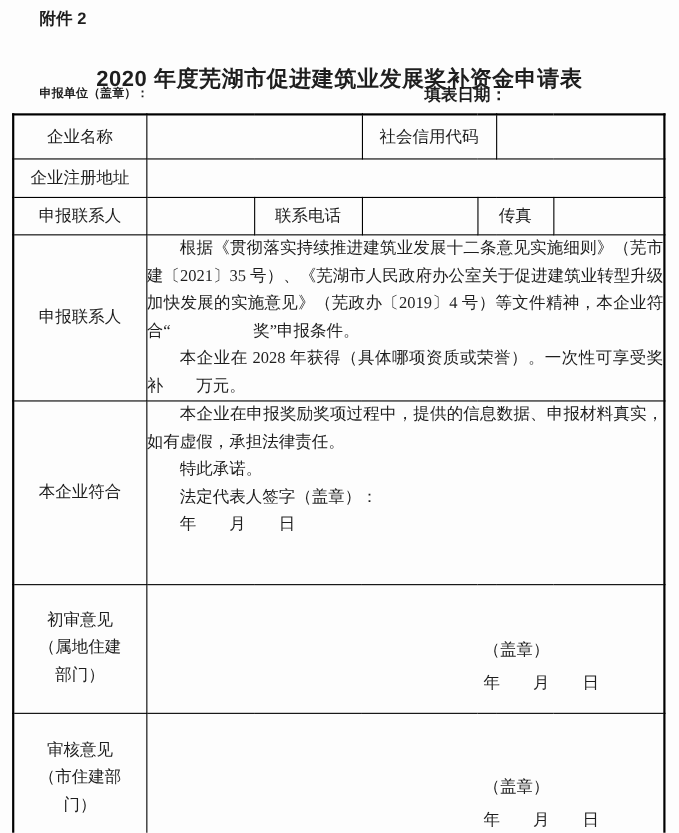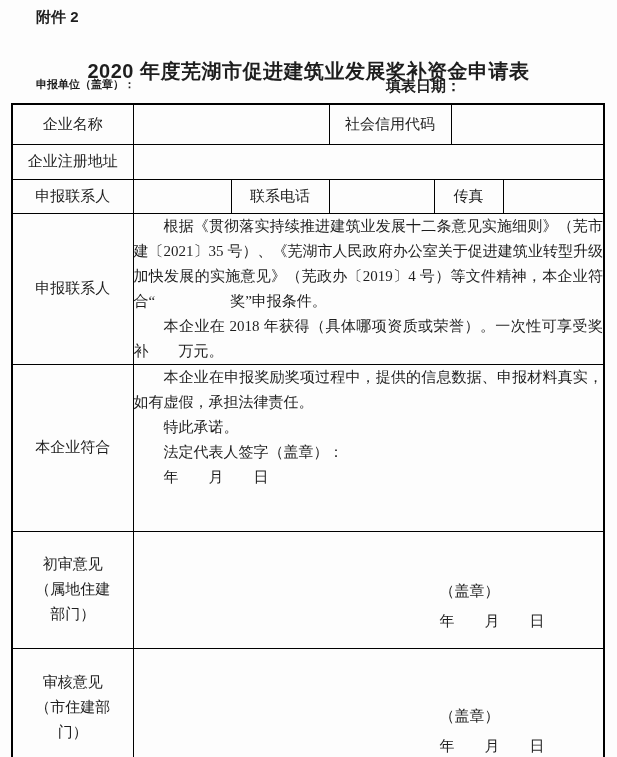--- a/index.html
+++ b/index.html
@@ -106,21 +106,21 @@
     <td class="lbl">联系电话</td>
     <td class="fill"></td>
     <td class="lbl" colspan="2">传真</td>
     <td class="fill"></td>
   </tr>
 
   <tr style="height:151px">
     <td class="lbl">申报联系人</td>
     <td class="content" colspan="6">
       <p>根据《贯彻落实持续推进建筑业发展十二条意见实施细则》（芜市建〔2021〕35 号）、《芜湖市人民政府办公室关于促进建筑业转型升级加快发展的实施意见》（芜政办〔2019〕4 号）等文件精神，本企业符合“　　　　　奖”申报条件。</p>
-      <p>本企业在 2018 年获得（具体哪项资质或荣誉）。一次性可享受奖补　　万元。</p>
+      <p>本企业在 2028 年获得（具体哪项资质或荣誉）。一次性可享受奖补　　万元。</p>
     </td>
   </tr>
 
   <tr style="height:167px">
     <td class="lbl">本企业符合</td>
     <td class="content" colspan="6">
       <p>本企业在申报奖励奖项过程中，提供的信息数据、申报材料真实，如有虚假，承担法律责任。</p>
       <p>特此承诺。</p>
       <div class="sign-block">
         <p class="sign-line">法定代表人签字（盖章）：</p>

